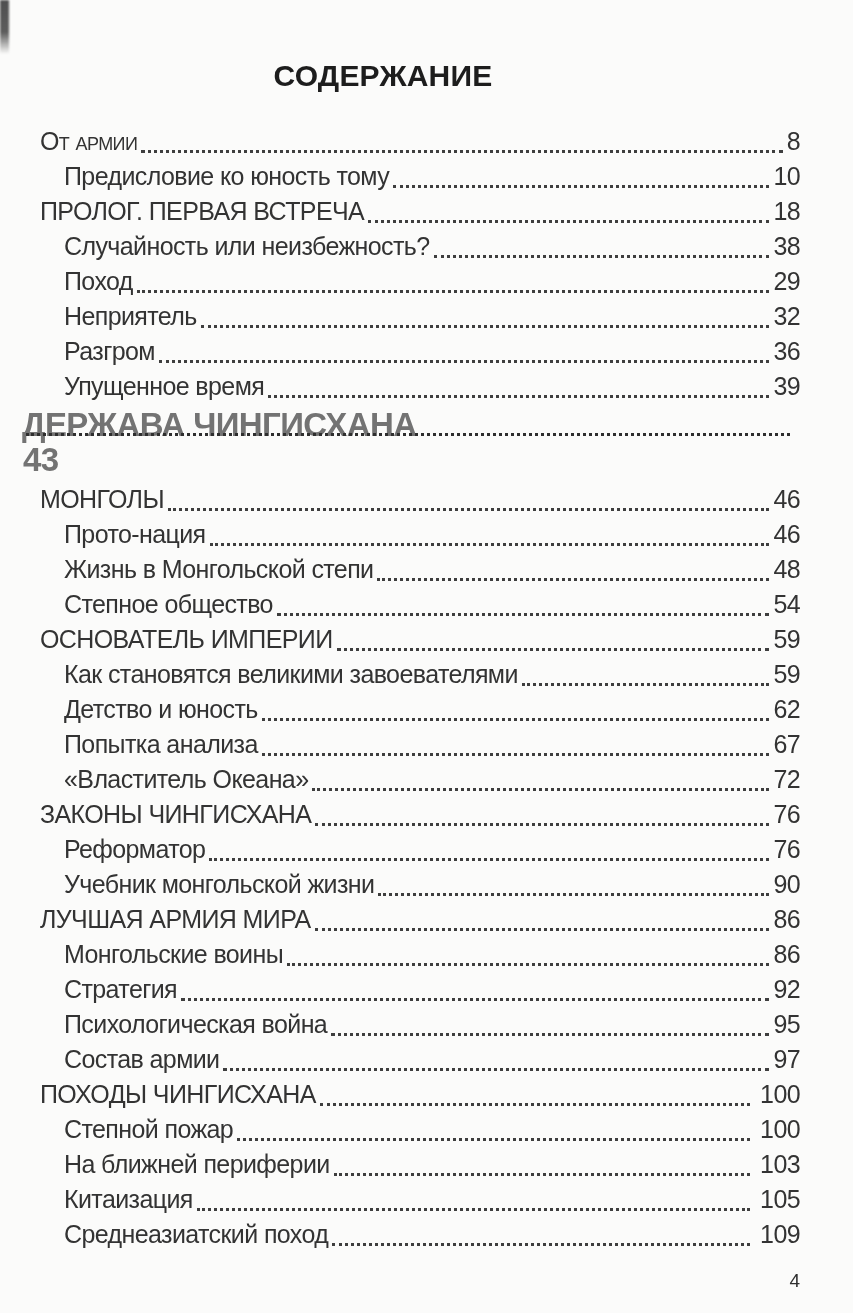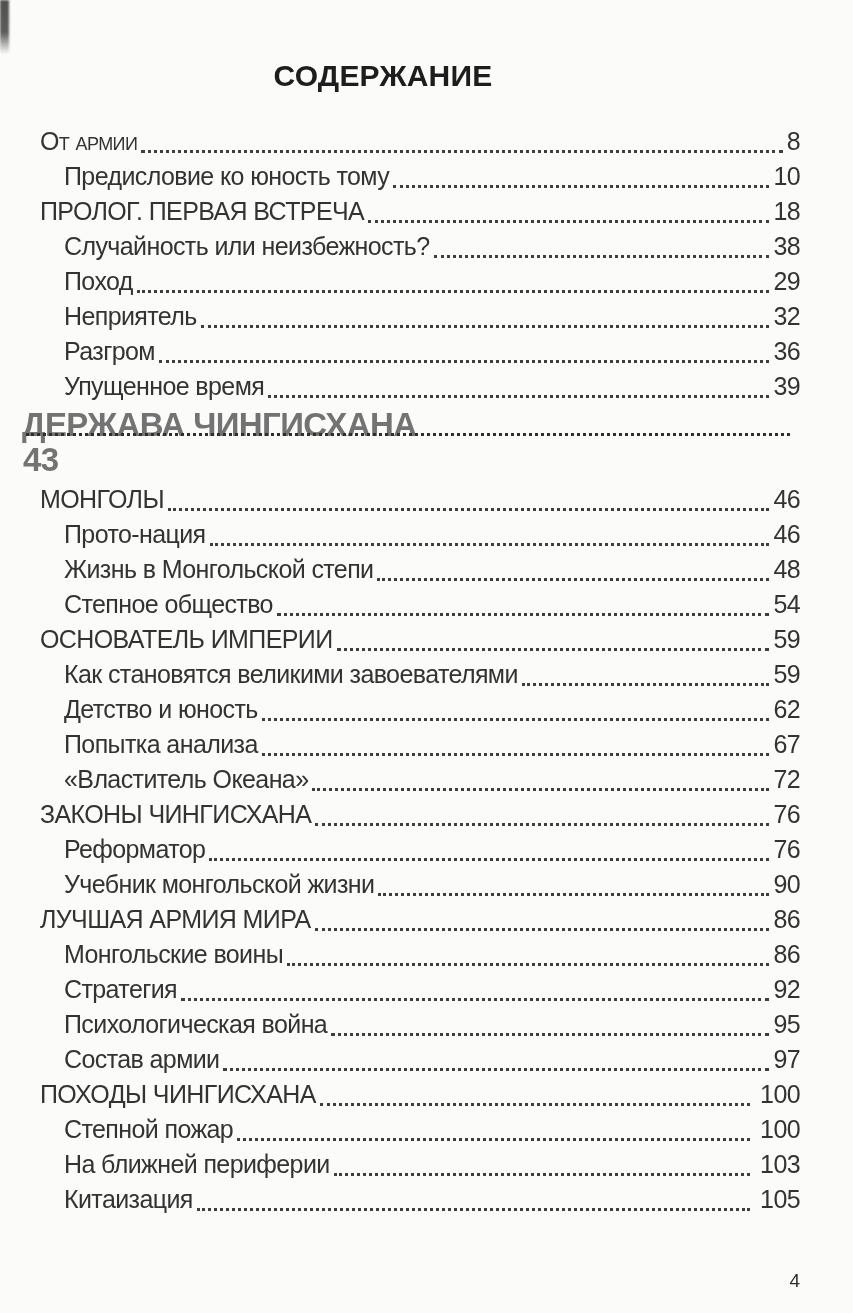--- a/index.html
+++ b/index.html
@@ -247,15 +247,20 @@
       <div class="row lvl2 wide-num">
     <span class="label">На ближней периферии</span>
     <span class="leader"></span>
     <span class="num">103</span>
   </div>
       <div class="row lvl2 wide-num">
     <span class="label">Китаизация</span>
     <span class="leader"></span>
     <span class="num">105</span>
   </div>
+      <div class="row lvl2 wide-num">
+    <span class="label">Среднеазиатский поход</span>
+    <span class="leader"></span>
+    <span class="num">109</span>
+  </div>
     </div>
   <div class="folio">4</div>
 </div>
 
 </body></html>

